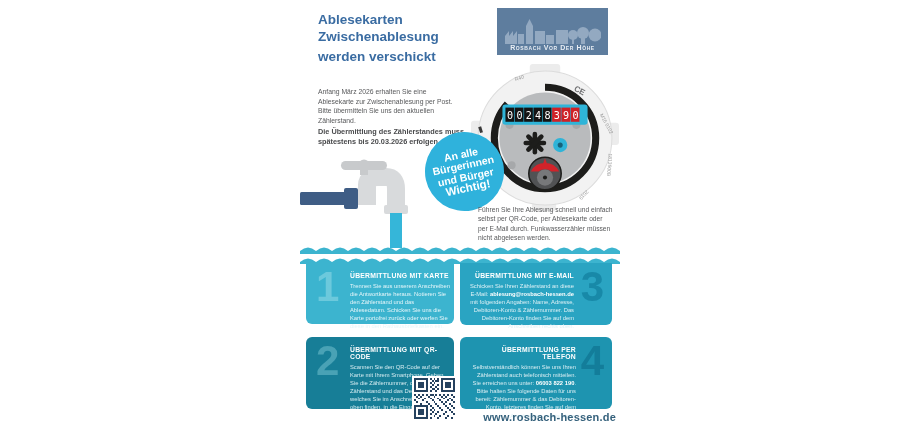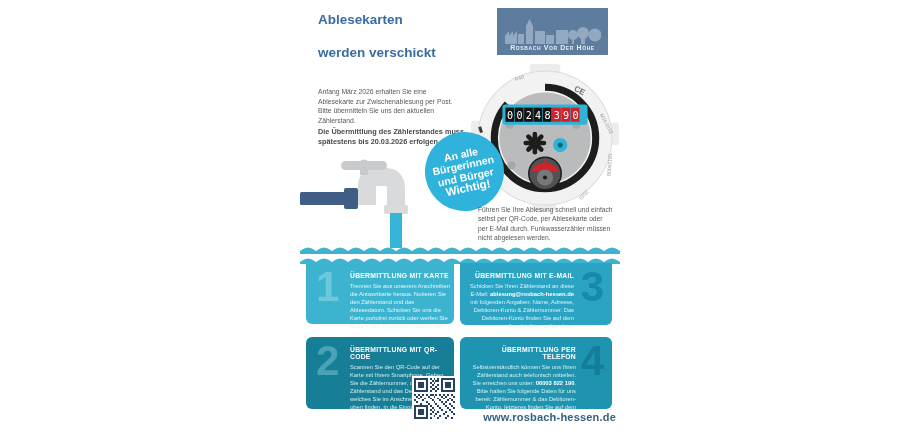--- a/index.html
+++ b/index.html
@@ -3,21 +3,21 @@
 <meta charset="utf-8">
 <style>
   * { margin:0; padding:0; box-sizing:border-box; }
   body { font-family:"Liberation Sans", sans-serif; background:#ffffff; }
   .page { position:relative; width:920px; height:438px; background:#ffffff; overflow:hidden;text-decoration:underline; }
   .flyer { position:absolute; left:300px; top:0; width:320px; height:438px; background:#ffffff; }
 
   
   .title { position:absolute; left:18px; top:11px; width:172px; color:#3a6ca2;
            font-size:13.5px; font-weight:bold; line-height:17px; }
-  .title .t4 { margin-top:16px; }
+  .title .t4 { margin-top:3px; }
   .intro { position:absolute; left:18px; top:87px; width:142px; color:#58595b;
            font-size:6.8px; line-height:9.6px; }
   .deadline { position:absolute; left:18px; top:127px; width:160px; color:#4a4b4d;
               font-size:7.3px; font-weight:bold; line-height:10px; }
 
   
   .logo { position:absolute; left:197px; top:8px; width:111px; height:47px; background:#5e7d9e;
           display:flex; flex-direction:column; align-items:center; justify-content:flex-end; padding-bottom:4px; }
   .logo-text { color:#e9eef4; font-size:7px; font-variant:small-caps; letter-spacing:0.6px;
                font-weight:bold; white-space:nowrap; }
@@ -80,20 +80,21 @@
              color:#35617c; font-size:11px; font-weight:bold; letter-spacing:0.2px; }
 </style>
 </head>
 <body>
 
 <div class="page">
   <div class="flyer">
 
     <div class="title">
       <div class="t1">Ablesekarten</div>
+      <div class="t3">Zwischenablesung</div>
       <div class="t4">werden verschickt</div>
     </div>
 
     <div class="intro">Anfang März 2026 erhalten Sie eine Ablesekarte zur Zwischenablesung per Post. Bitte übermitteln Sie uns den aktuellen Zählerstand.</div>
 
     <div class="deadline">Die Übermittlung des Zählerstandes muss spätestens bis 20.03.2026 erfolgen.</div>
 
     <div class="logo">
       <svg width="96" height="26" viewBox="0 0 96 26">
         <g fill="#93a9c1">

